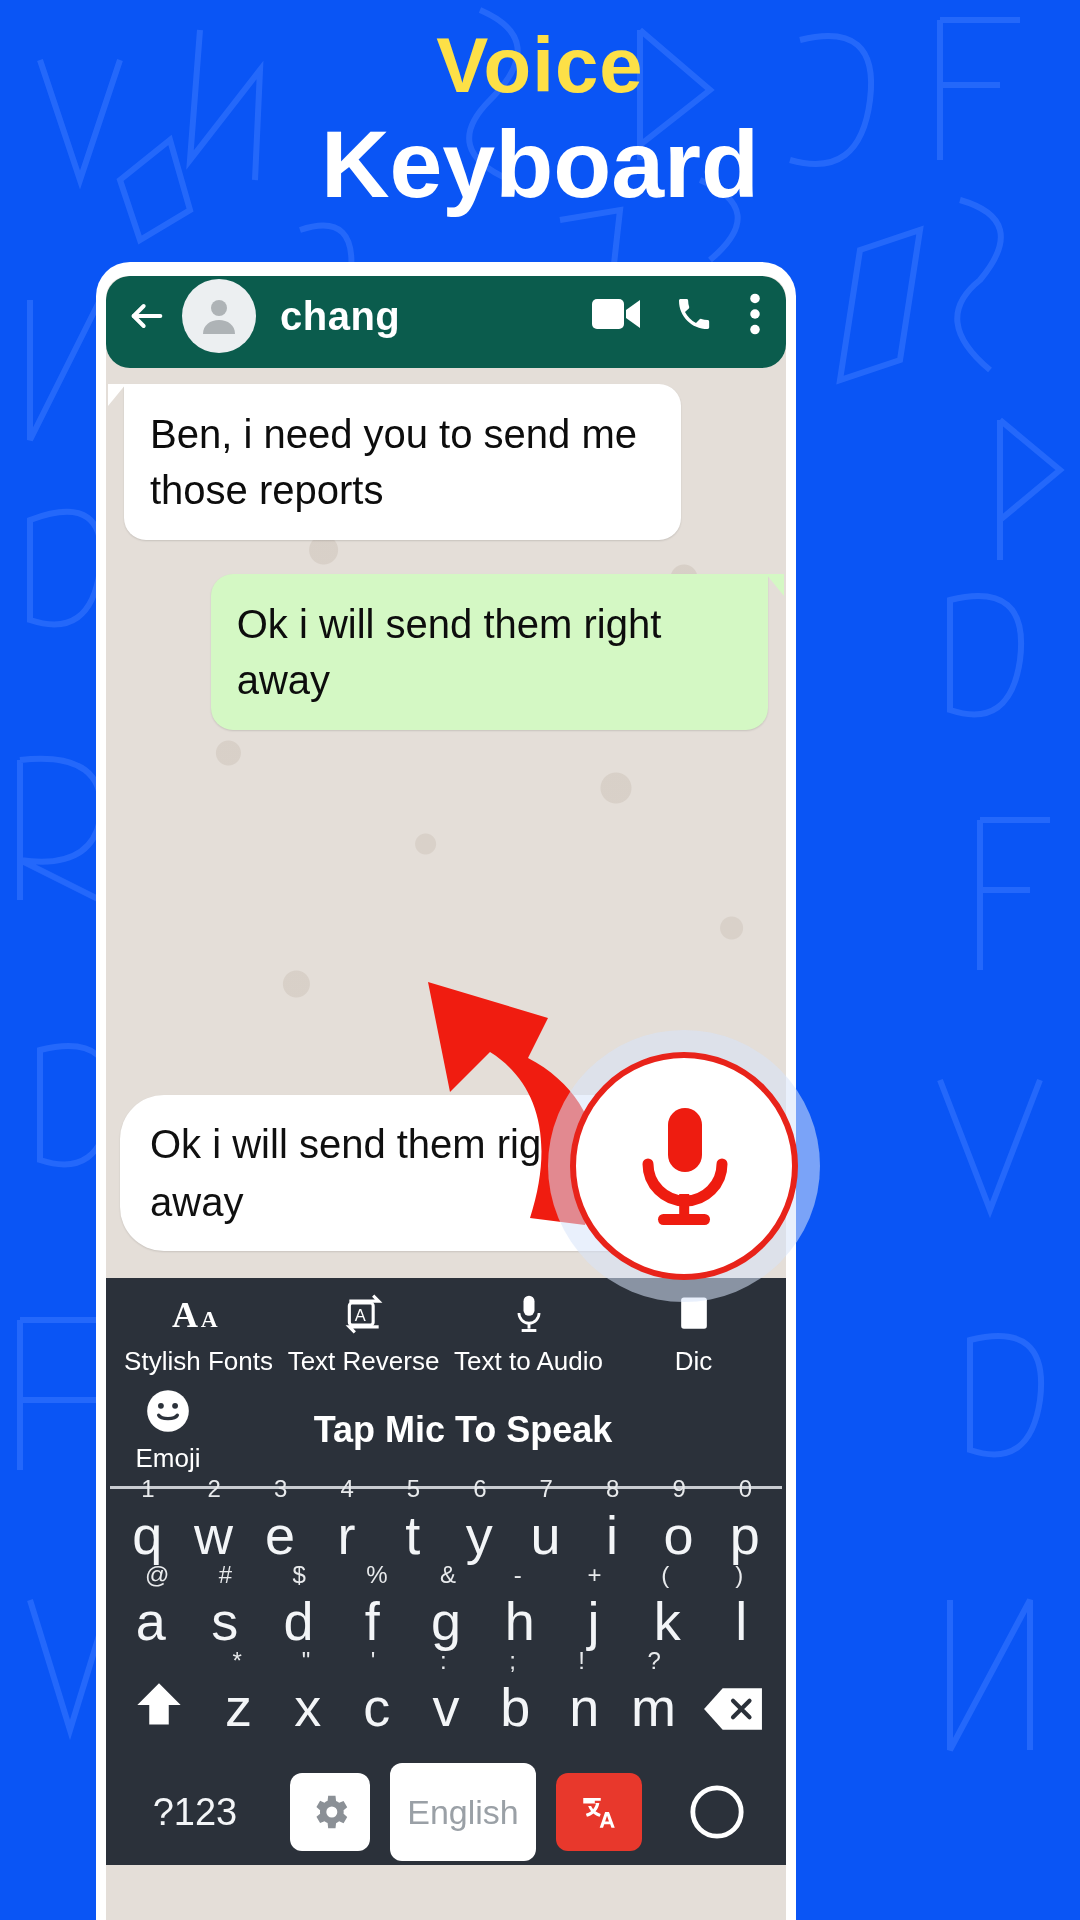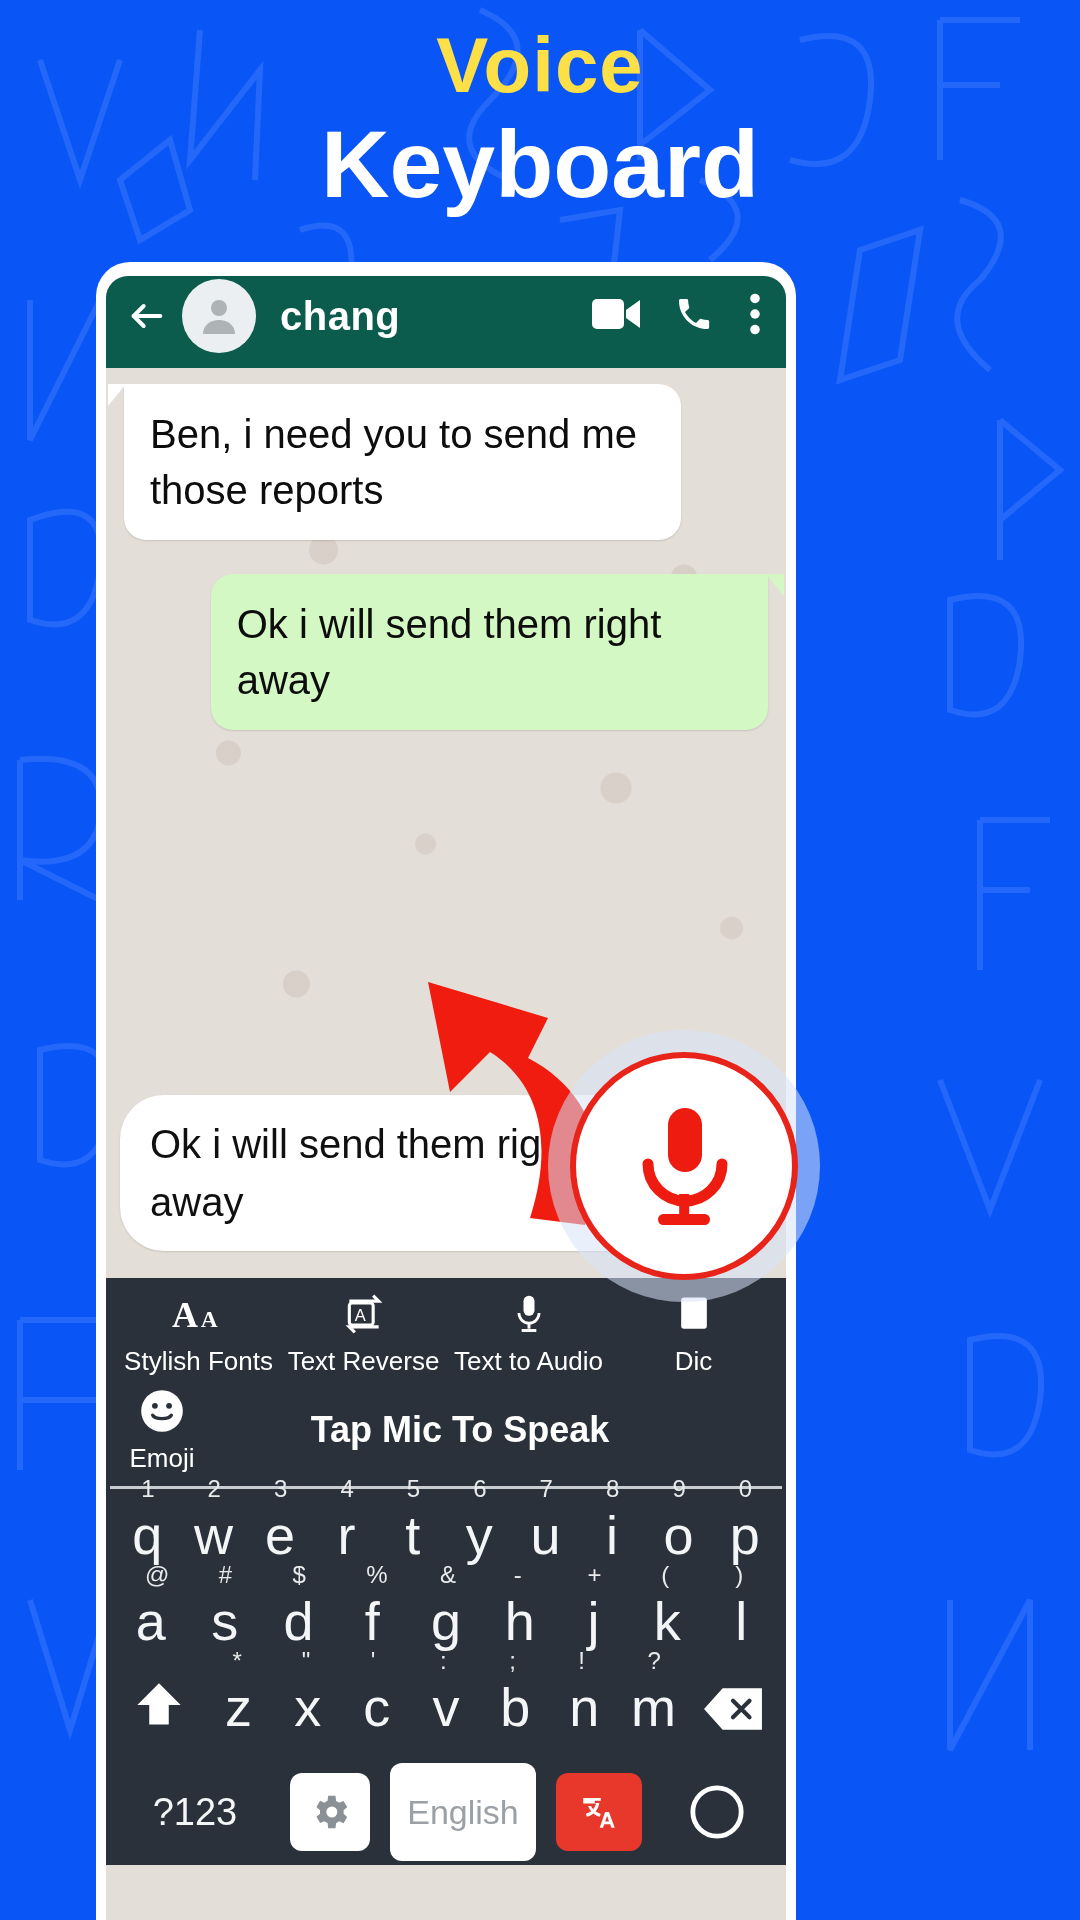--- a/index.html
+++ b/index.html
@@ -64,20 +64,21 @@
   }
 
   
   .wa-header {
     height: 92px;
     background: #0b5c4d;
     display: flex;
     align-items: center;
     padding: 0 18px 12px 14px;
     gap: 8px;
+    border-radius: 24px;
   }
   .wa-back { width: 54px; display:flex; align-items:center; justify-content:center; }
   .wa-avatar {
     width: 74px; height: 74px; border-radius: 50%;
     background: #eceff1;
     display: flex; align-items: center; justify-content: center;
     flex: 0 0 auto;
     margin-right: 16px;
   }
   .wa-name {
@@ -203,21 +204,21 @@
   .kb-tool .tl-ic { height: 48px; display:flex; align-items:center; justify-content:center; }
   .kb-tool .tl-lb {
     font-size: 26px;
     margin-top: 8px;
     white-space: nowrap;
     overflow: hidden;
   }
   .kb-row2 {
     display: flex;
     align-items: flex-start;
-    padding: 10px 10px 12px 4px;
+    padding: 10px 10px 12px 10px;
   }
   .kb-row2 .kb-tool { flex: 0 0 104px; }
   .tap-hint {
     flex: 1 1 auto;
     color: #ffffff;
     font-size: 36px;
     font-weight: bold;
     text-align: center;
     padding-top: 22px;
     padding-right: 70px;

